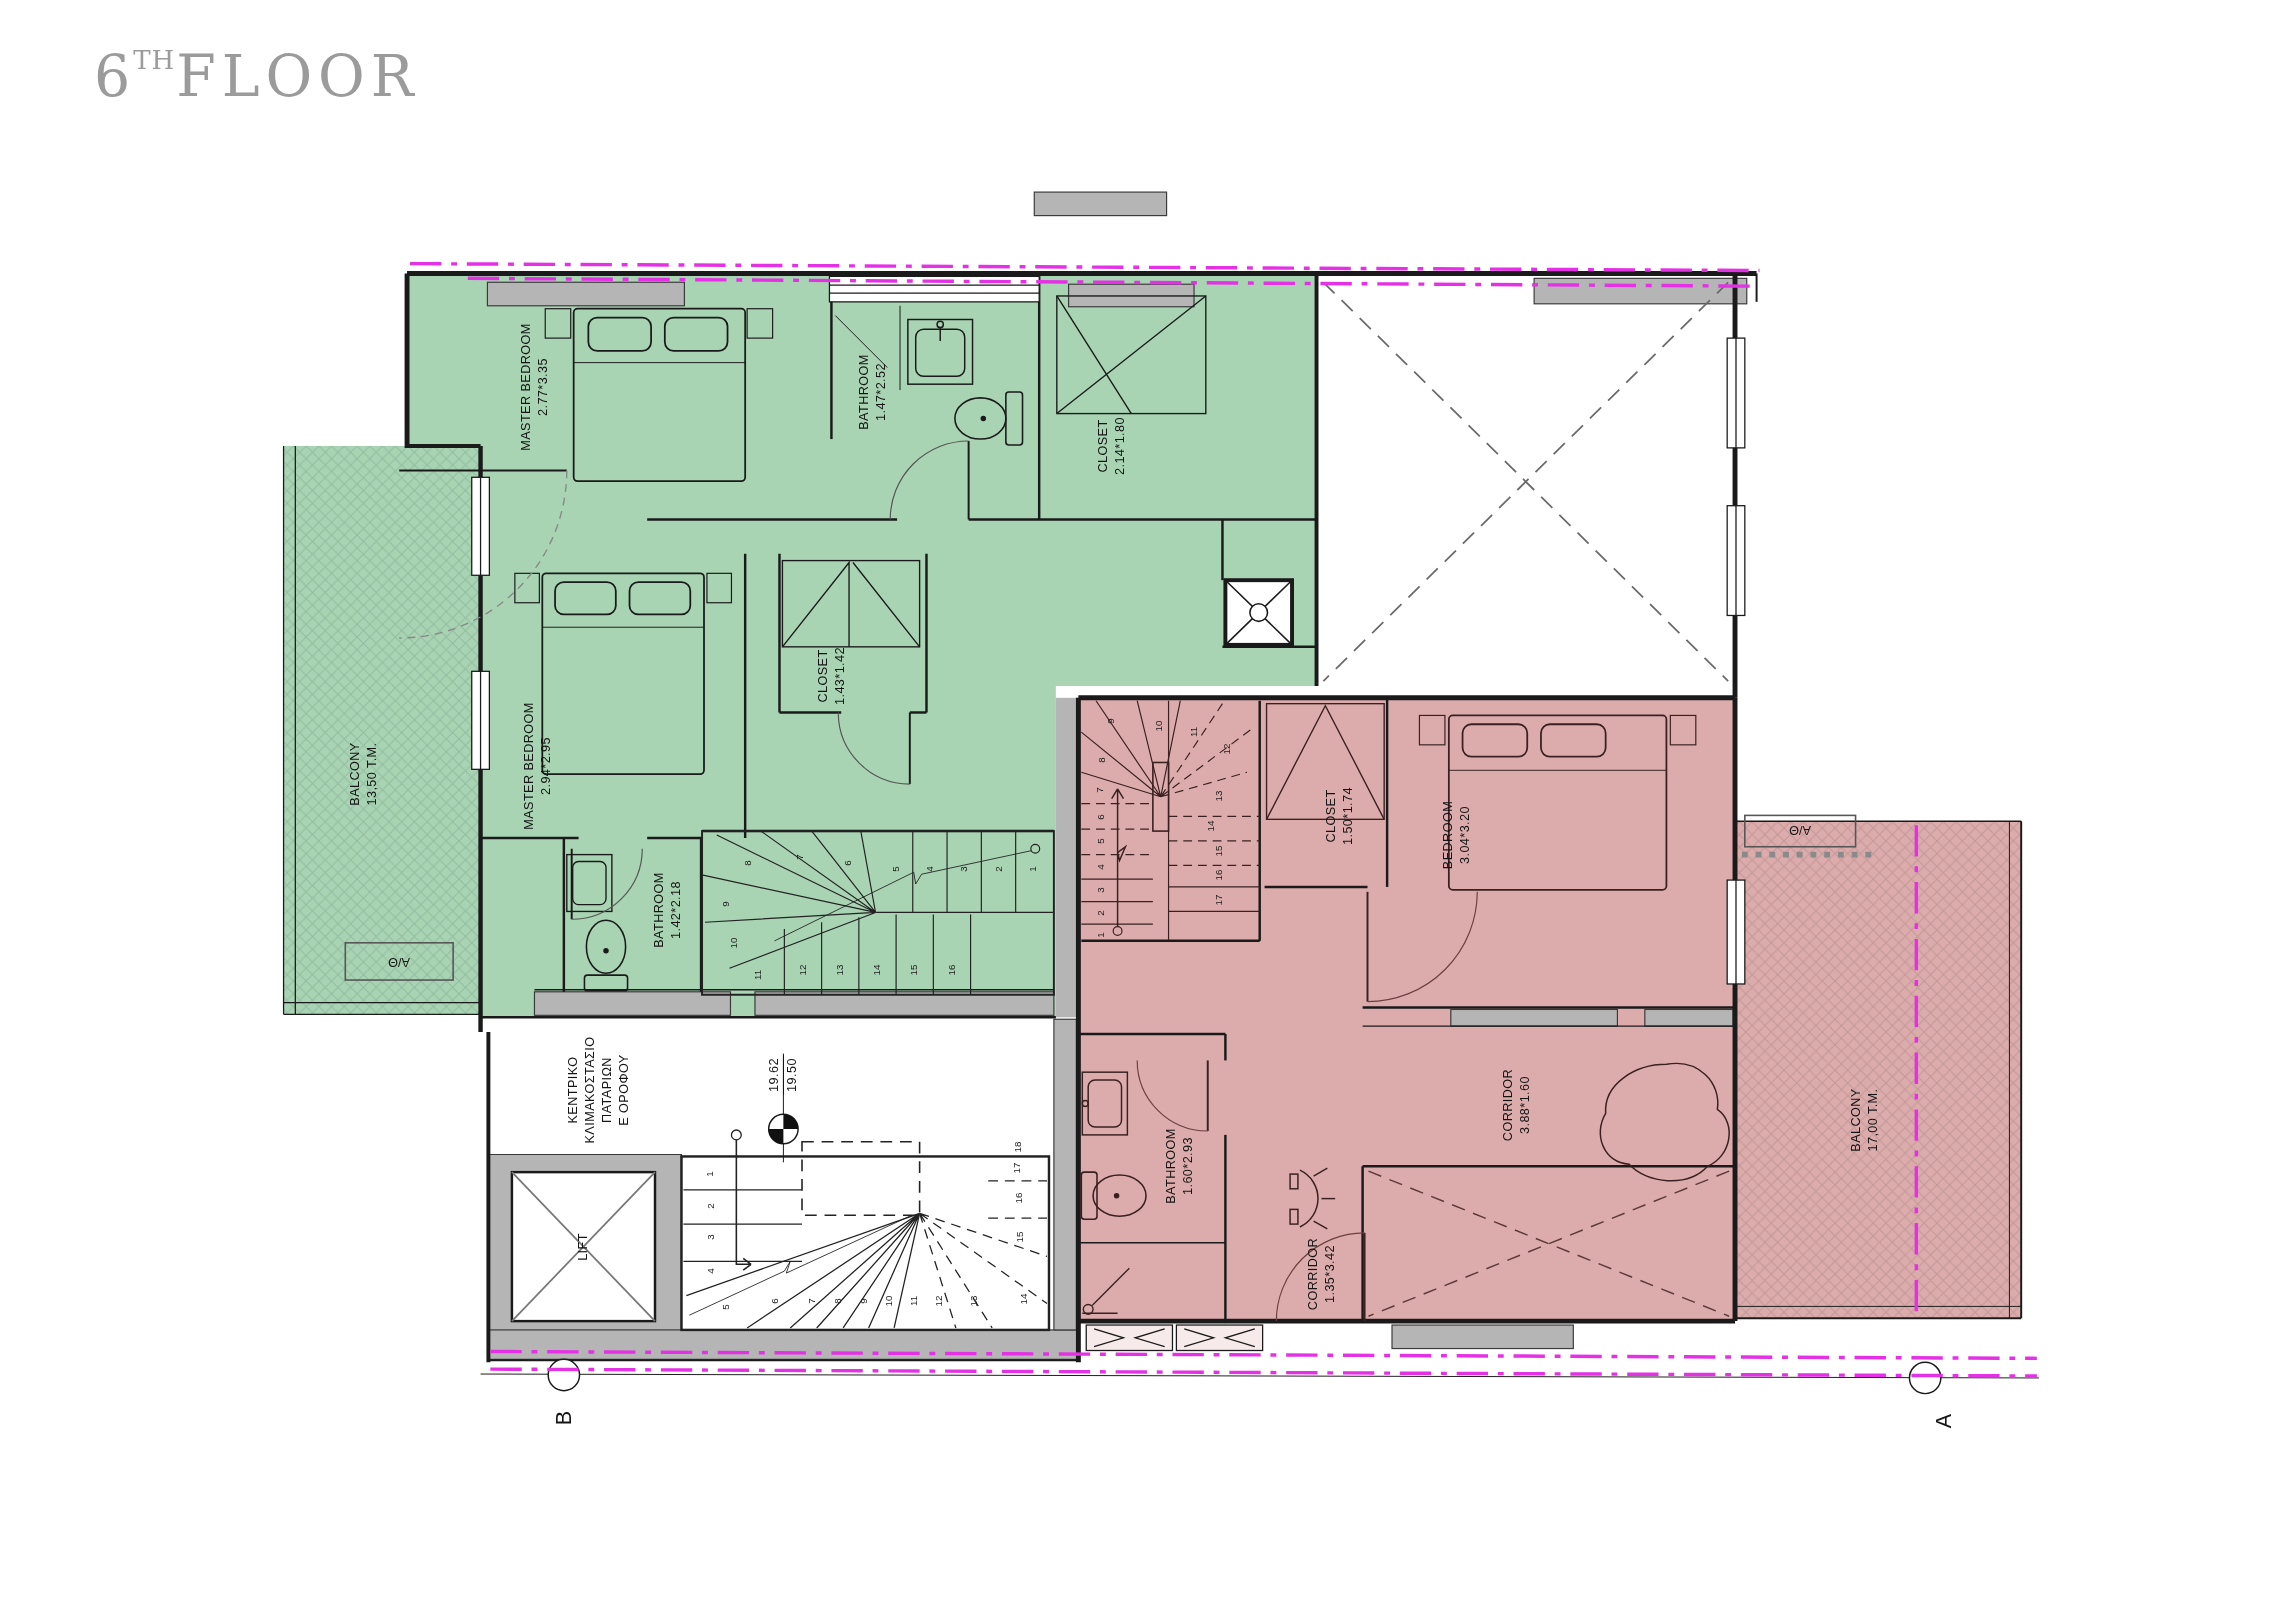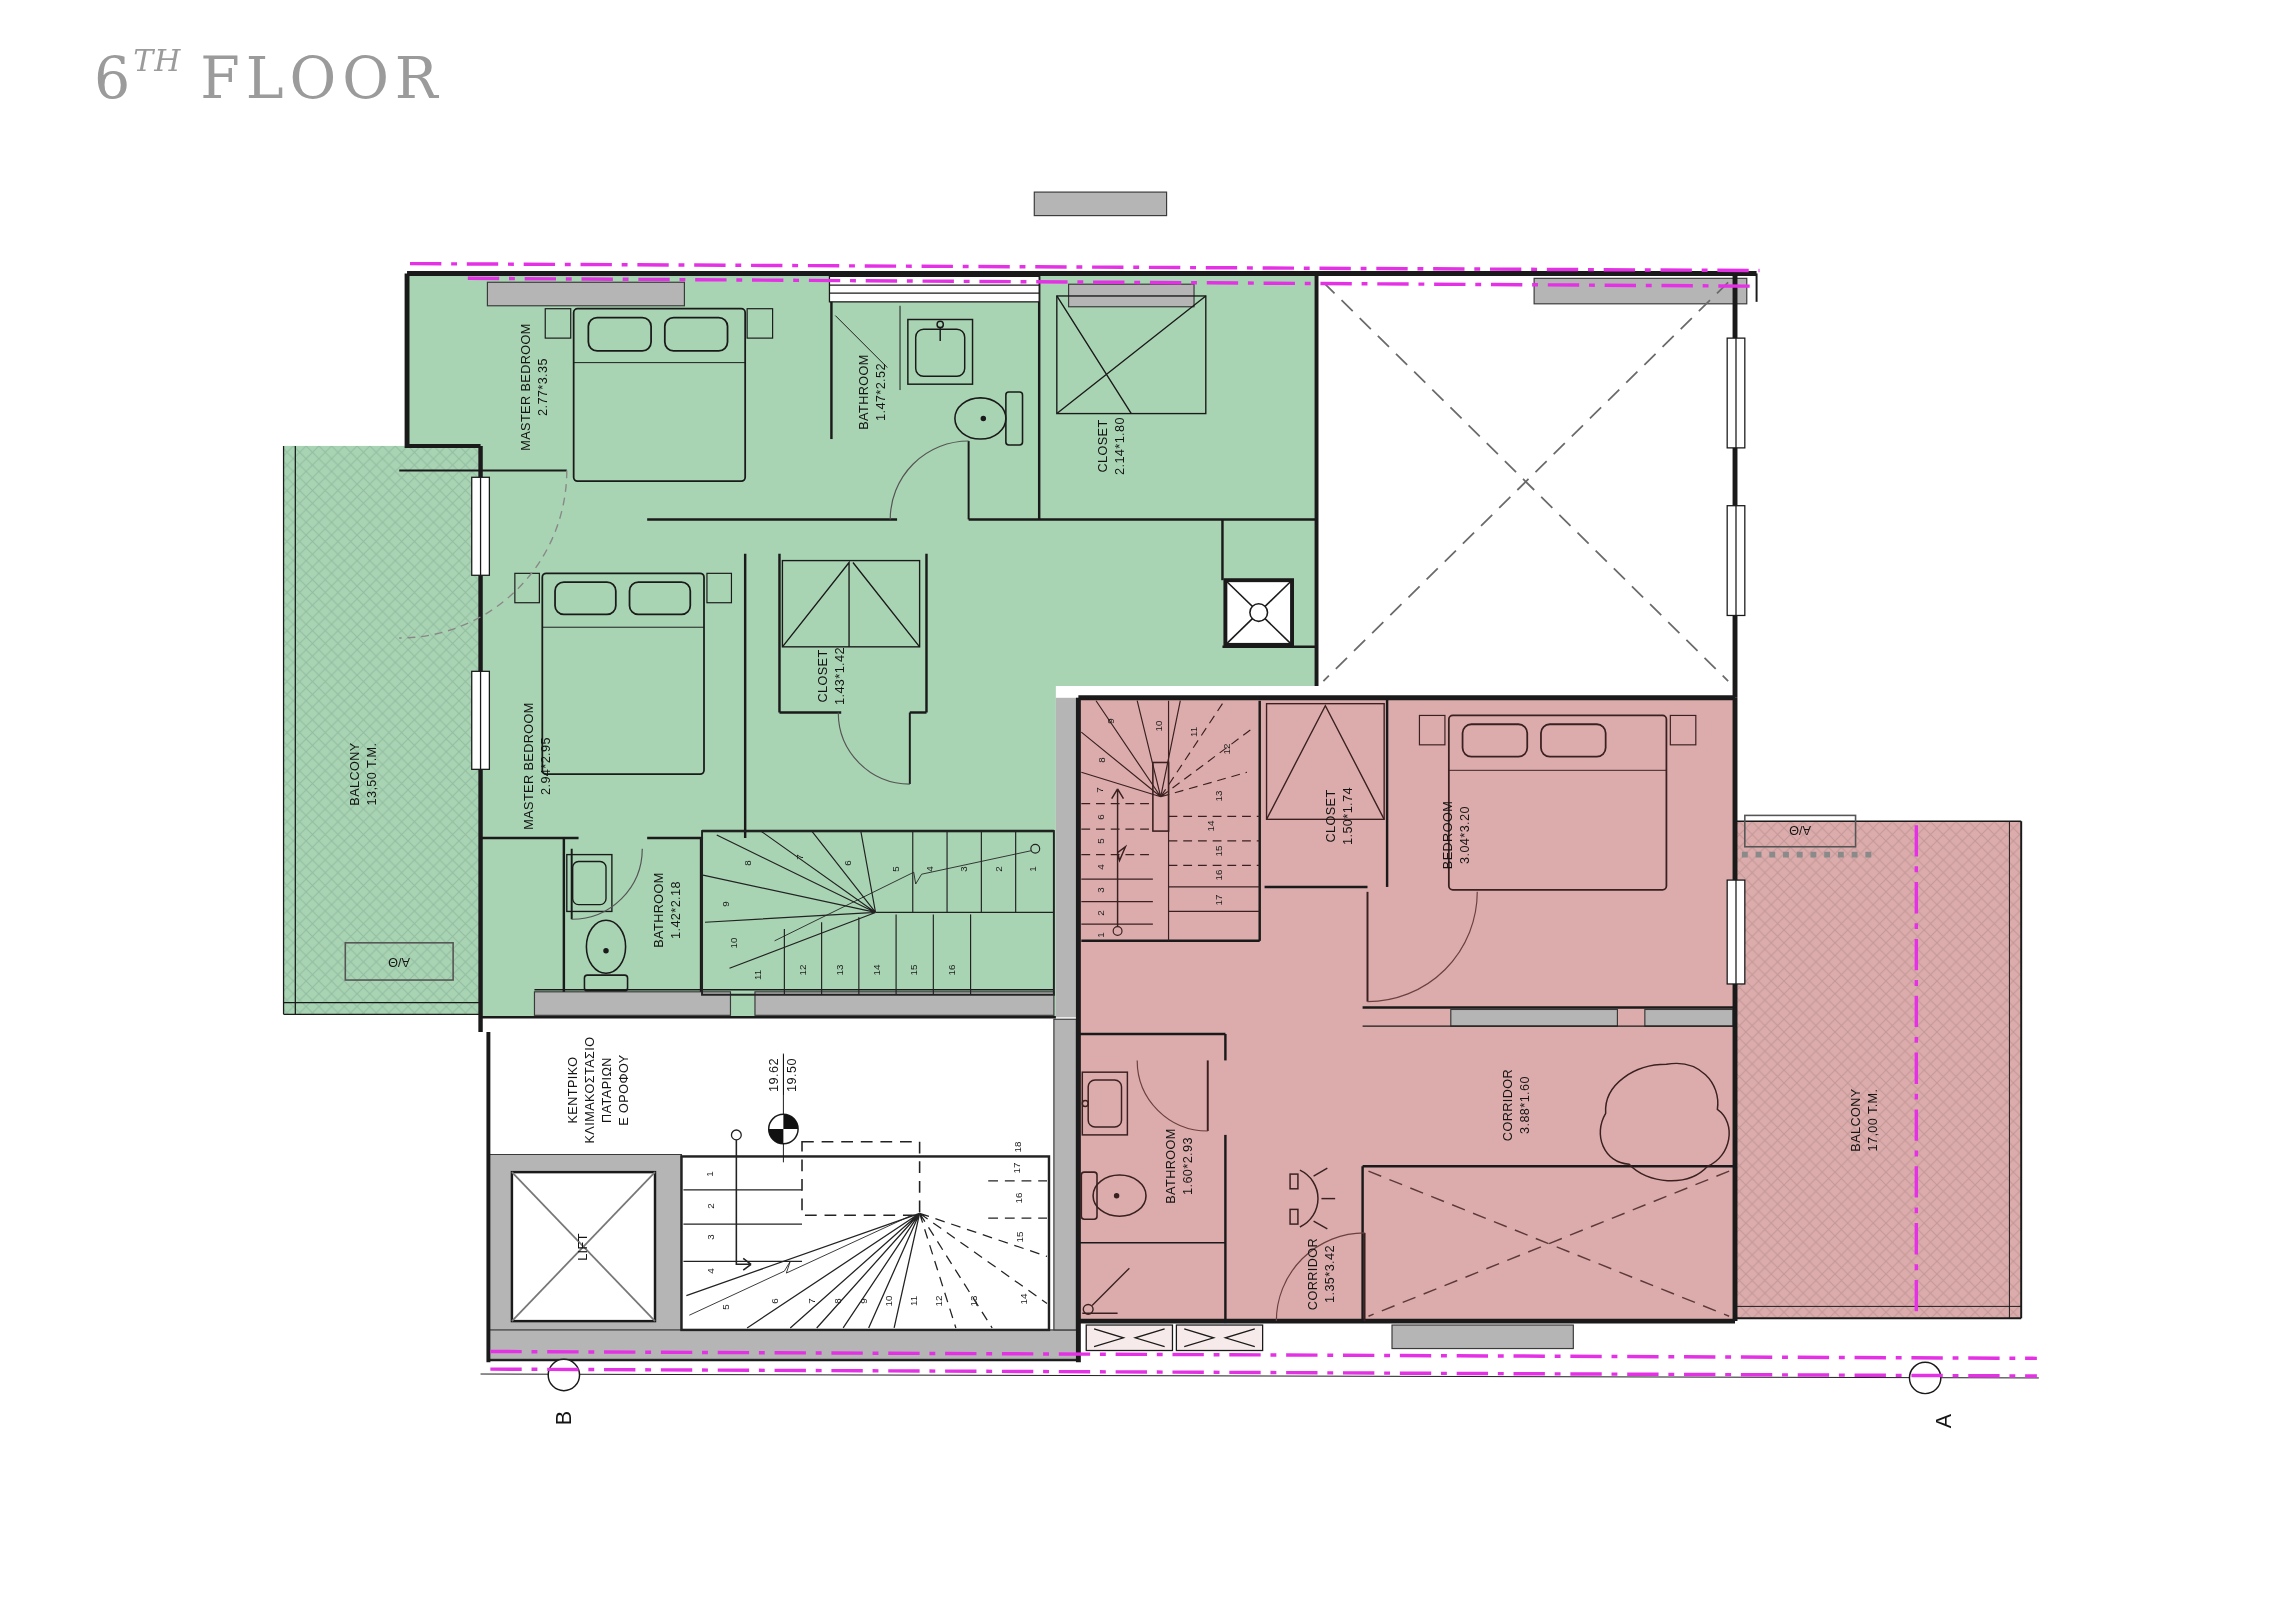--- a/index.html
+++ b/index.html
@@ -2,22 +2,22 @@
 <html><head>
 <meta charset="utf-8">
 <style>
   html,body{margin:0;padding:0;background:#fff;}
   .canvas{position:relative;width:2293px;height:1621px;background:#ffffff;
           font-family:"Liberation Sans",sans-serif;overflow:hidden;}
   svg.plan{position:absolute;left:0;top:0;}
 
   .title{position:absolute;left:94px;top:43px;font-family:"DejaVu Serif",serif;
          color:#9b9b9b;font-size:57px;letter-spacing:2.9px;white-space:nowrap;}
-  .title .sup{font-size:30px;vertical-align:27.4px;letter-spacing:1px;font-style:italic;}
-  .title .word{margin-left:19px;letter-spacing:5.9px;}
+  .title .sup{font-size:26px;vertical-align:27.4px;letter-spacing:1px;}
+  .title .word{margin-left:1px;letter-spacing:5.9px;}
 
   .vlabel{position:absolute;transform:translate(-50%,-50%) rotate(-90deg);
           text-align:center;color:#141414;line-height:1.3;white-space:nowrap;
           font-size:12.7px;letter-spacing:0.4px;}
   .vlabel div{white-space:nowrap;}
   .flip{position:absolute;transform:translate(-50%,-50%) rotate(180deg);
         font-size:12.7px;color:#141414;white-space:nowrap;}
   .tread{position:absolute;transform:translate(-50%,-50%) rotate(-90deg);
          font-size:9.8px;color:#1c1c1c;}
   .marker{position:absolute;transform:translate(-50%,-50%) rotate(-90deg);

